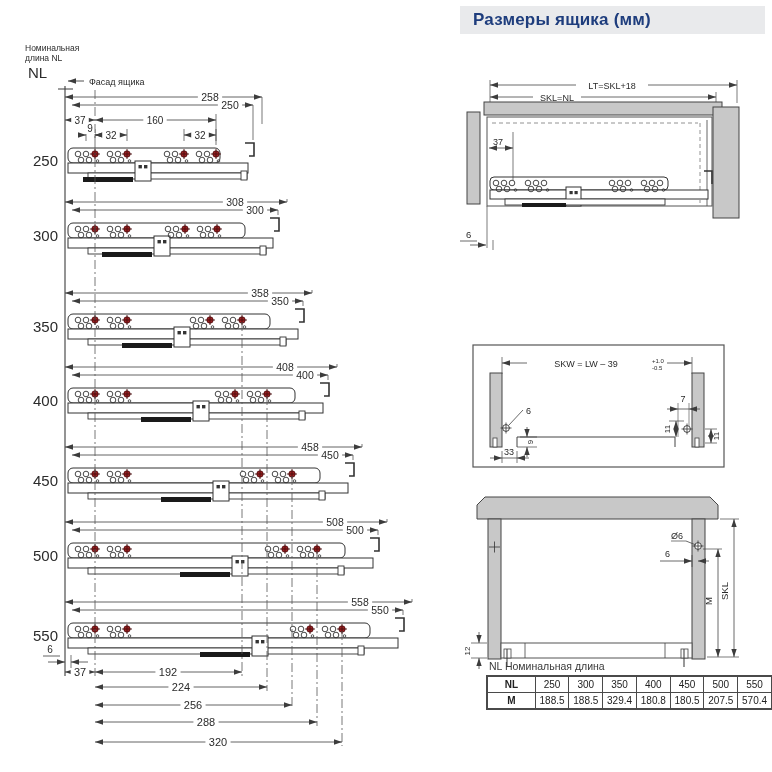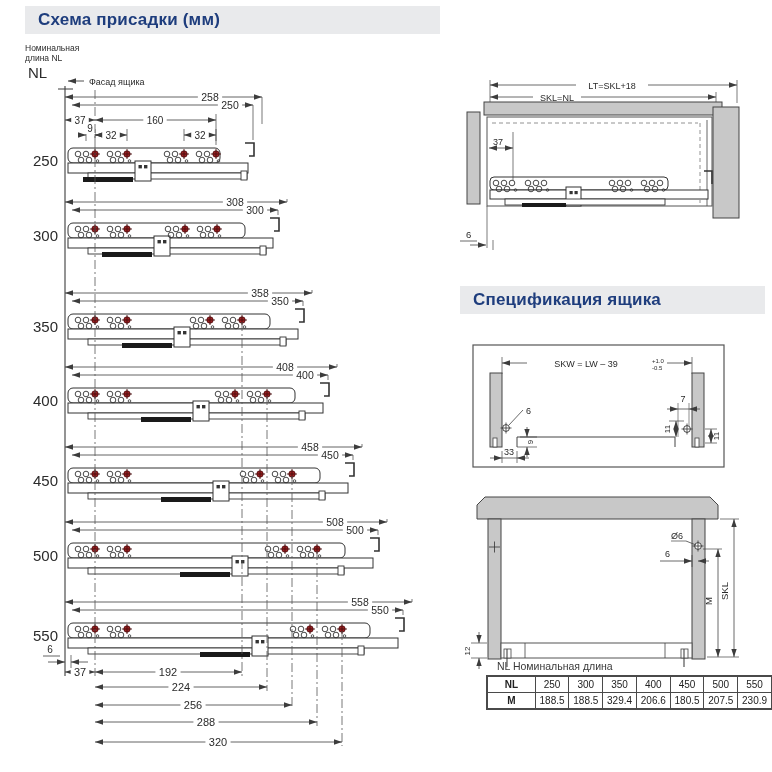--- a/index.html
+++ b/index.html
@@ -2,34 +2,33 @@
 <html><head>
 <meta charset="utf-8">
 <style>
   html,body{margin:0;padding:0;background:#fff;}
   body{font-family:"Liberation Sans",sans-serif;}
   #page{position:relative;width:772px;height:772px;background:#fff;overflow:hidden;}
   .hdr{position:absolute;background:#e9eaec;color:#1e3d7d;font-weight:bold;
        font-size:17px;line-height:28px;height:28px;padding-left:13px;letter-spacing:.2px;}
   svg{position:absolute;left:0;top:0;font-family:"Liberation Sans",sans-serif;}
   svg text{fill:#2b2b2b;}
-  #spec-caption{position:absolute;left:489px;top:660px;font-size:10.5px;color:#3a3a3a;margin-left:8px;}
+  #spec-caption{position:absolute;left:489px;top:660px;font-size:10.5px;color:#3a3a3a;}
   table.spec{position:absolute;left:487px;top:676px;border-collapse:collapse;}
   table.spec td{border:1px solid #4a4a4a;font-size:10px;color:#222;text-align:center;
        height:15px;width:31px;padding:0 1px;}
   table.spec td.rowhead{width:46px;font-weight:bold;}
   table.spec{outline:1px solid #4a4a4a;}
 </style>
 </head>
 <body>
 
 <div id="page">
 
-  <div class="hdr" style="left:25px;top:6px;width:402px;">Схема присадки (мм)</div>
-  <div class="hdr" style="left:460px;top:286px;width:292px;">Спецификация ящика</div>
+  <div class="hdr" style="left:460px;top:6px;width:292px;">Размеры ящика (мм)</div>
 
   <svg id="art" width="772" height="772" viewBox="0 0 772 772">
     <defs>
       <marker id="arw" viewBox="0 0 10 8" markerWidth="9" markerHeight="8" refX="9" refY="4" orient="auto-start-reverse" markerUnits="userSpaceOnUse">
         <path d="M0 1 L9 4 L0 7 Z" fill="#3c3c3c"></path>
       </marker>
     </defs>
 
     <g stroke-linecap="butt">
       <text x="25" y="51" font-size="8.5" fill="#444">Номинальная</text>
@@ -640,20 +639,20 @@
           <td>400</td>
           <td>450</td>
           <td>500</td>
           <td>550</td>
         </tr>
         <tr>
           <td class="rowhead">M</td>
           <td>188.5</td>
           <td>188.5</td>
           <td>329.4</td>
-          <td>206.6</td>
+          <td>180.8</td>
           <td>180.5</td>
           <td>207.5</td>
-          <td>230.9</td>
+          <td>570.4</td>
         </tr>
       </tbody>
     </table>
 </div>
 
 </body></html>

